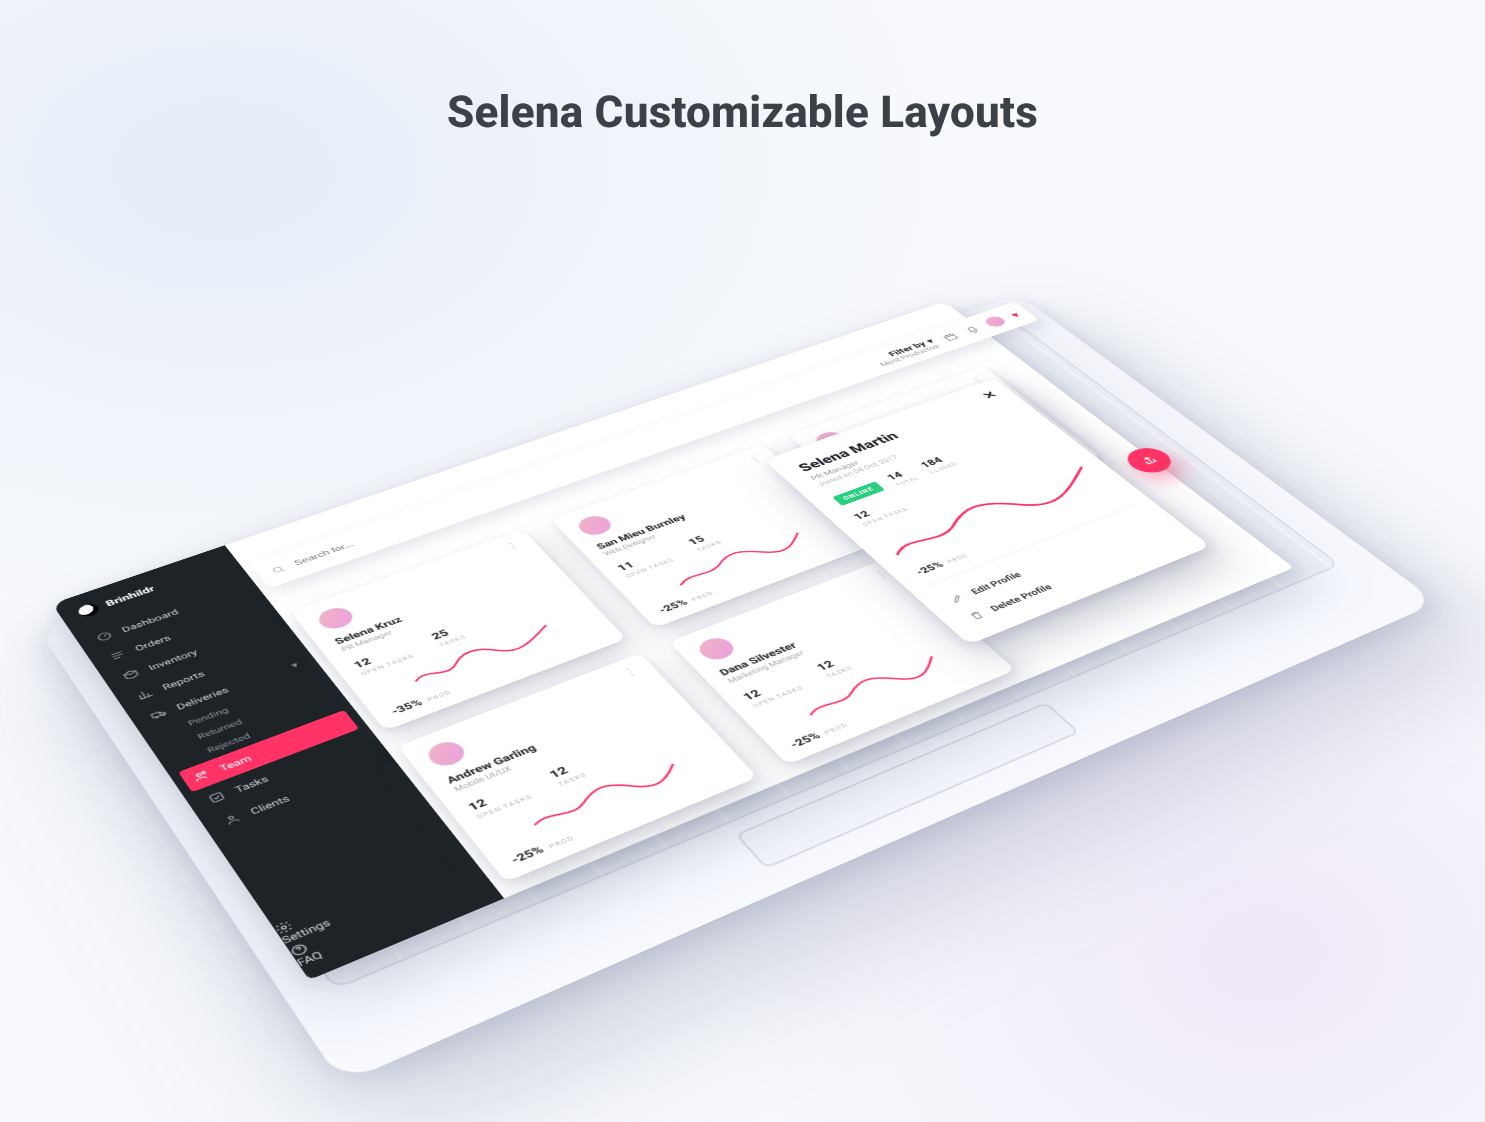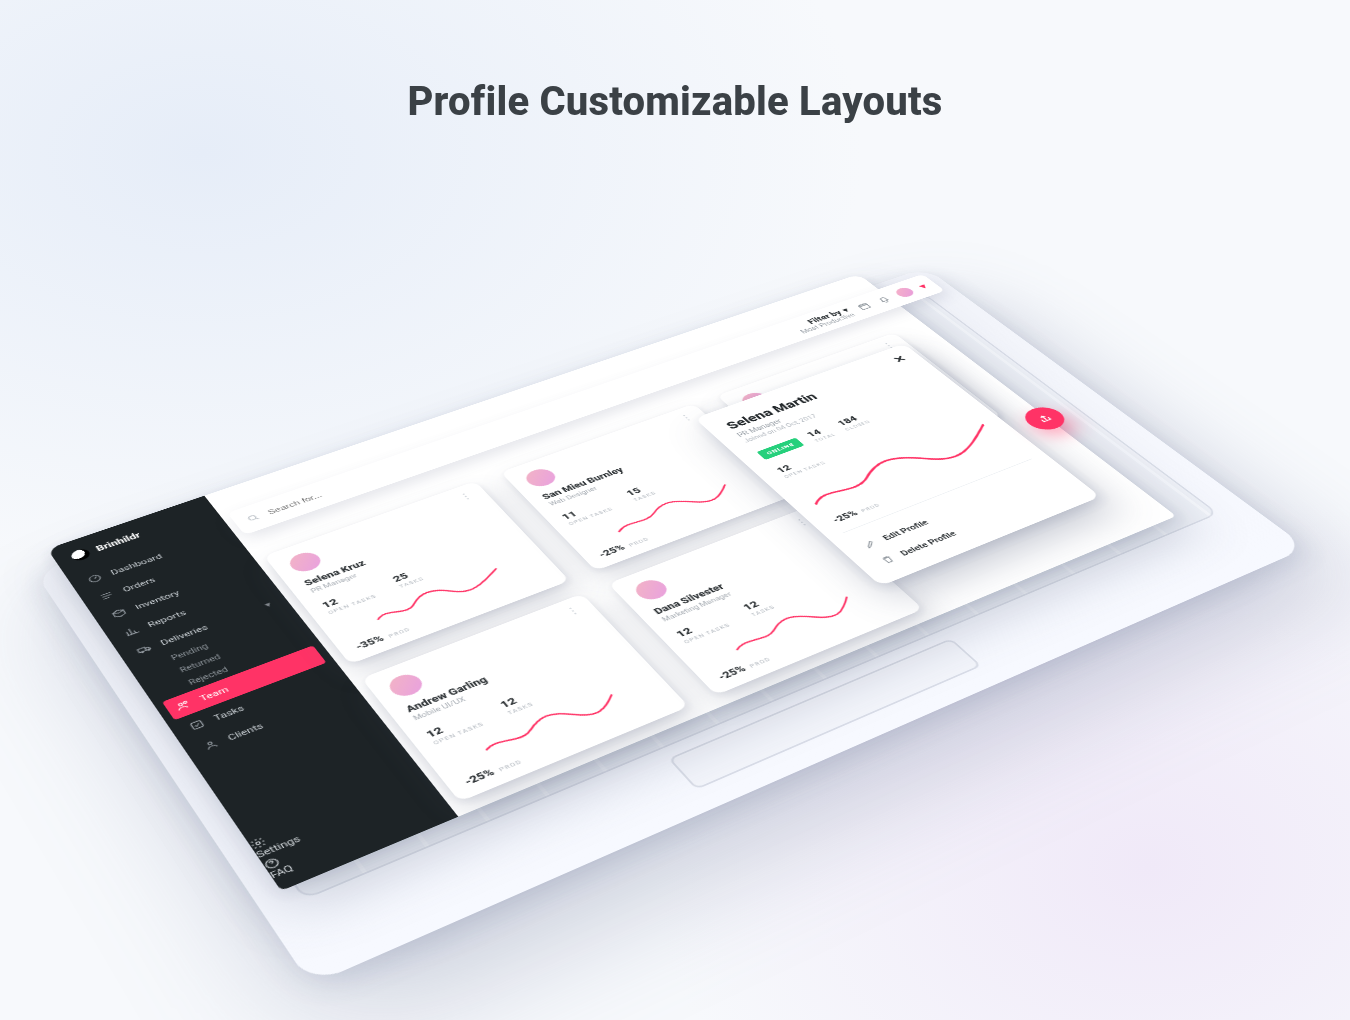--- a/index.html
+++ b/index.html
@@ -162,21 +162,21 @@
   box-shadow:0 14px 26px rgba(255,51,102,.45);
   display:flex;align-items:center;justify-content:center;color:#fff;
   transform:translateZ(150px);
 }
 
 svg{display:block;}
 </style>
 </head>
 <body>
 
-<div class="hero-title">Profile Customizable Layouts</div>
+<div class="hero-title">Selena Customizable Layouts</div>
 
 <div class="stage">
   <div class="laptop-base">
     <div class="keyboard"></div>
     <div class="trackpad"></div>
 
     <div class="ui">
       <div class="sidebar">
         <div class="brand">
           <span class="logo"></span>

